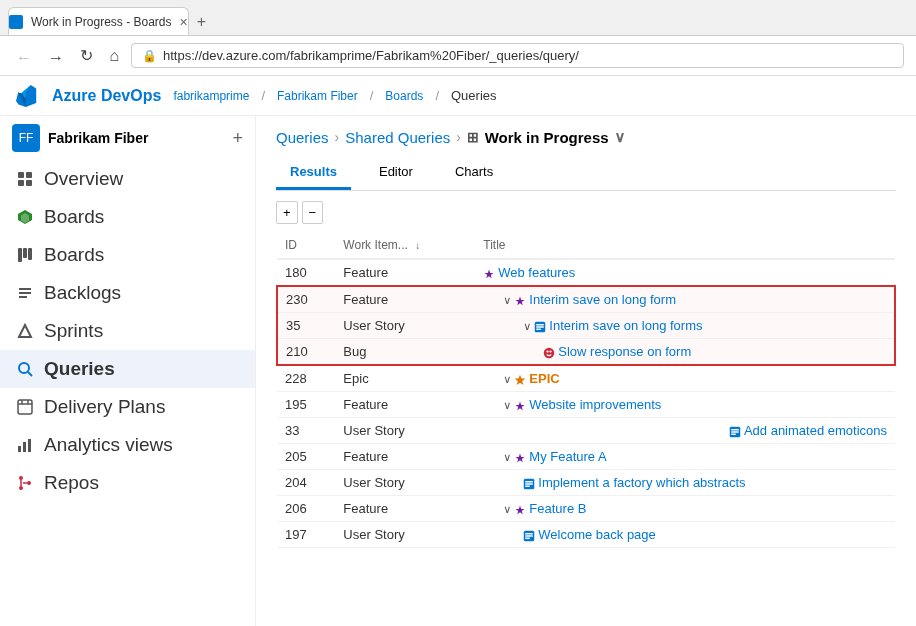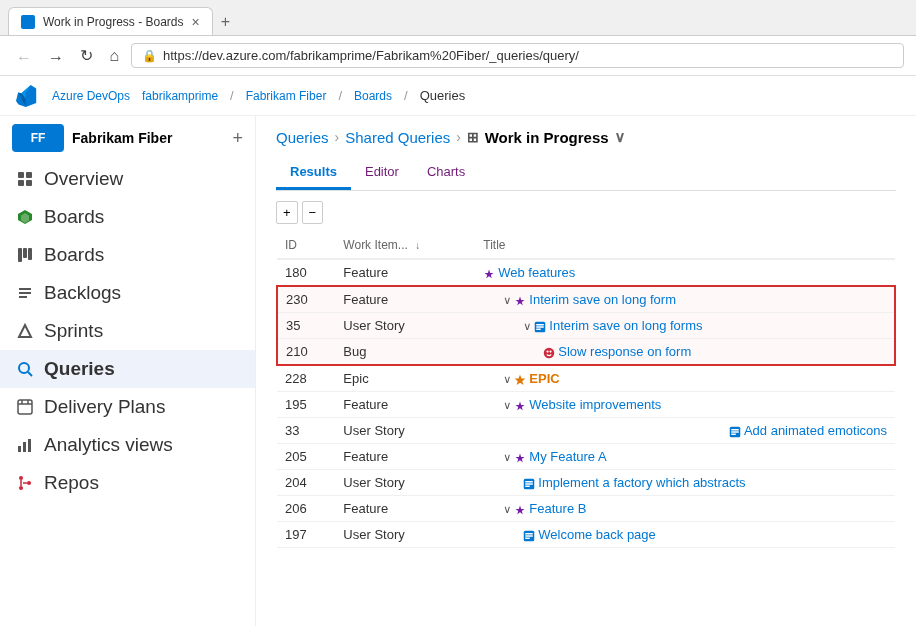--- a/index.html
+++ b/index.html
@@ -1,61 +1,61 @@
 <!DOCTYPE html>
 <html><head>
   <meta charset="utf-8">
   <style>
     * { margin: 0; padding: 0; box-sizing: border-box; }
     body { font-family: 'Segoe UI', sans-serif; font-size: 13px; background: #fff; width: 916px; height: 626px; overflow: hidden; display: flex; flex-direction: column; }
 
     
     .browser-tab-bar { background: #f0f0f0; height: 36px; display: flex; align-items: flex-end; padding: 0 0 0 8px; border-bottom: 1px solid #ccc; }
-    .browser-tab { background: #fff; border: 1px solid #ccc; border-bottom: none; border-radius: 6px 6px 0 0; padding: 0 12px; height: 28px; display: flex; align-items: center; gap: 8px; font-size: 12px; color: #333; }
+    .browser-tab { background: #fff; border: 1px solid #ccc; border-bottom: none; border-radius: 6px 6px 0 0; padding: 0 0; height: 28px; display: flex; align-items: center; gap: 8px; font-size: 12px; color: #333; }
     .tab-favicon { width: 14px; height: 14px; background: #0078d4; border-radius: 2px; }
     .tab-close { color: #666; font-size: 14px; cursor: pointer; }
     .tab-add { background: none; border: none; font-size: 16px; color: #666; padding: 4px 8px; cursor: pointer; }
 
     .browser-address-bar { background: #fff; height: 40px; display: flex; align-items: center; padding: 0 12px; gap: 8px; border-bottom: 1px solid #ddd; }
     .nav-btn { background: none; border: none; font-size: 16px; color: #444; cursor: pointer; padding: 4px; }
     .nav-btn.disabled { color: #bbb; }
     .address-bar { flex: 1; border: 1px solid #ccc; border-radius: 4px; padding: 4px 10px; font-size: 13px; color: #333; display: flex; align-items: center; gap: 6px; }
     .address-lock { color: #666; font-size: 12px; }
 
     
     .app-header { background: #fff; height: 40px; display: flex; align-items: center; padding: 0 16px; gap: 12px; border-bottom: 1px solid #eee; }
-    .app-title { color: #0078d4; font-weight: 400; font-size: 12px; }
+    .app-title { color: #0078d4; font-weight: 700; font-size: 16px; }
     .breadcrumb-sep { color: #999; }
     .breadcrumb-link { color: #0078d4; font-size: 12px; text-decoration: none; }
     .breadcrumb-text { color: #333; font-size: 13px; }
 
     
     .main-layout { display: flex; flex: 1; overflow: hidden; }
 
     
     .sidebar { width: 256px; background: #fff; border-right: 1px solid #eee; display: flex; flex-direction: column; overflow-y: auto; }
     .sidebar-header { display: flex; align-items: center; justify-content: space-between; padding: 8px 12px; }
     .sidebar-project { display: flex; align-items: center; gap: 8px; font-weight: 600; font-size: 14px; }
-    .project-icon { width: 52px; height: 28px; background: #0078d4; border-radius: 4px; display: flex; align-items: center; justify-content: center; color: white; font-size: 12px; font-weight: bold; }
+    .project-icon { width: 28px; height: 28px; background: #0078d4; border-radius: 4px; display: flex; align-items: center; justify-content: center; color: white; font-size: 12px; font-weight: normal; }
     .sidebar-add { background: none; border: none; font-size: 18px; color: #666; cursor: pointer; }
     .sidebar-item { display: flex; align-items: center; gap: 10px; padding: 8px 16px; cursor: pointer; color: #333; font-size: 19px; }
     .sidebar-item.active { background: #eef3fb; font-weight: 600; }
     .sidebar-icon { width: 18px; height: 18px; display: flex; align-items: center; justify-content: center; flex-shrink: 0; }
 
     
     .content { flex: 1; display: flex; flex-direction: column; overflow: hidden; }
     .content-header { padding: 12px 20px 0; }
     .breadcrumb-nav { display: flex; align-items: center; gap: 6px; margin-bottom: 10px; }
     .bc-item { color: #0078d4; font-size: 15px; font-weight: 400; cursor: pointer; }
     .bc-sep { color: #999; font-size: 14px; }
     .bc-current { display: flex; align-items: center; gap: 6px; font-size: 15px; font-weight: 600; }
     .bc-dropdown { color: #666; cursor: pointer; }
 
-    .tabs { display: flex; gap: 0; border-bottom: 1px solid #ddd; margin-top: 4px; }
-    .tab { padding: 8px 14px; cursor: pointer; font-size: 13px; color: #701a75; border-bottom: 3px solid transparent; }
+    .tabs { display: flex; gap: 14px; border-bottom: 1px solid #ddd; margin-top: 4px; }
+    .tab { padding: 8px 14px; cursor: pointer; font-size: 13px; color: #000000; border-bottom: 3px solid transparent; }
     .tab.active { color: #0078d4; border-bottom: 3px solid #0078d4; font-weight: 600; }
 
     
     .table-container { flex: 1; overflow-y: auto; padding: 10px 20px; }
     .toolbar-row { display: flex; align-items: center; gap: 4px; margin-bottom: 8px; }
     .toolbar-btn { border: 1px solid #ccc; background: #fff; padding: 3px 6px; cursor: pointer; font-size: 13px; border-radius: 2px; }
 
     table { width: 100%; border-collapse: collapse; }
     thead tr { border-bottom: 2px solid #eee; }
     th { text-align: left; padding: 6px 8px; font-size: 12px; color: #666; font-weight: 500; white-space: nowrap; }

